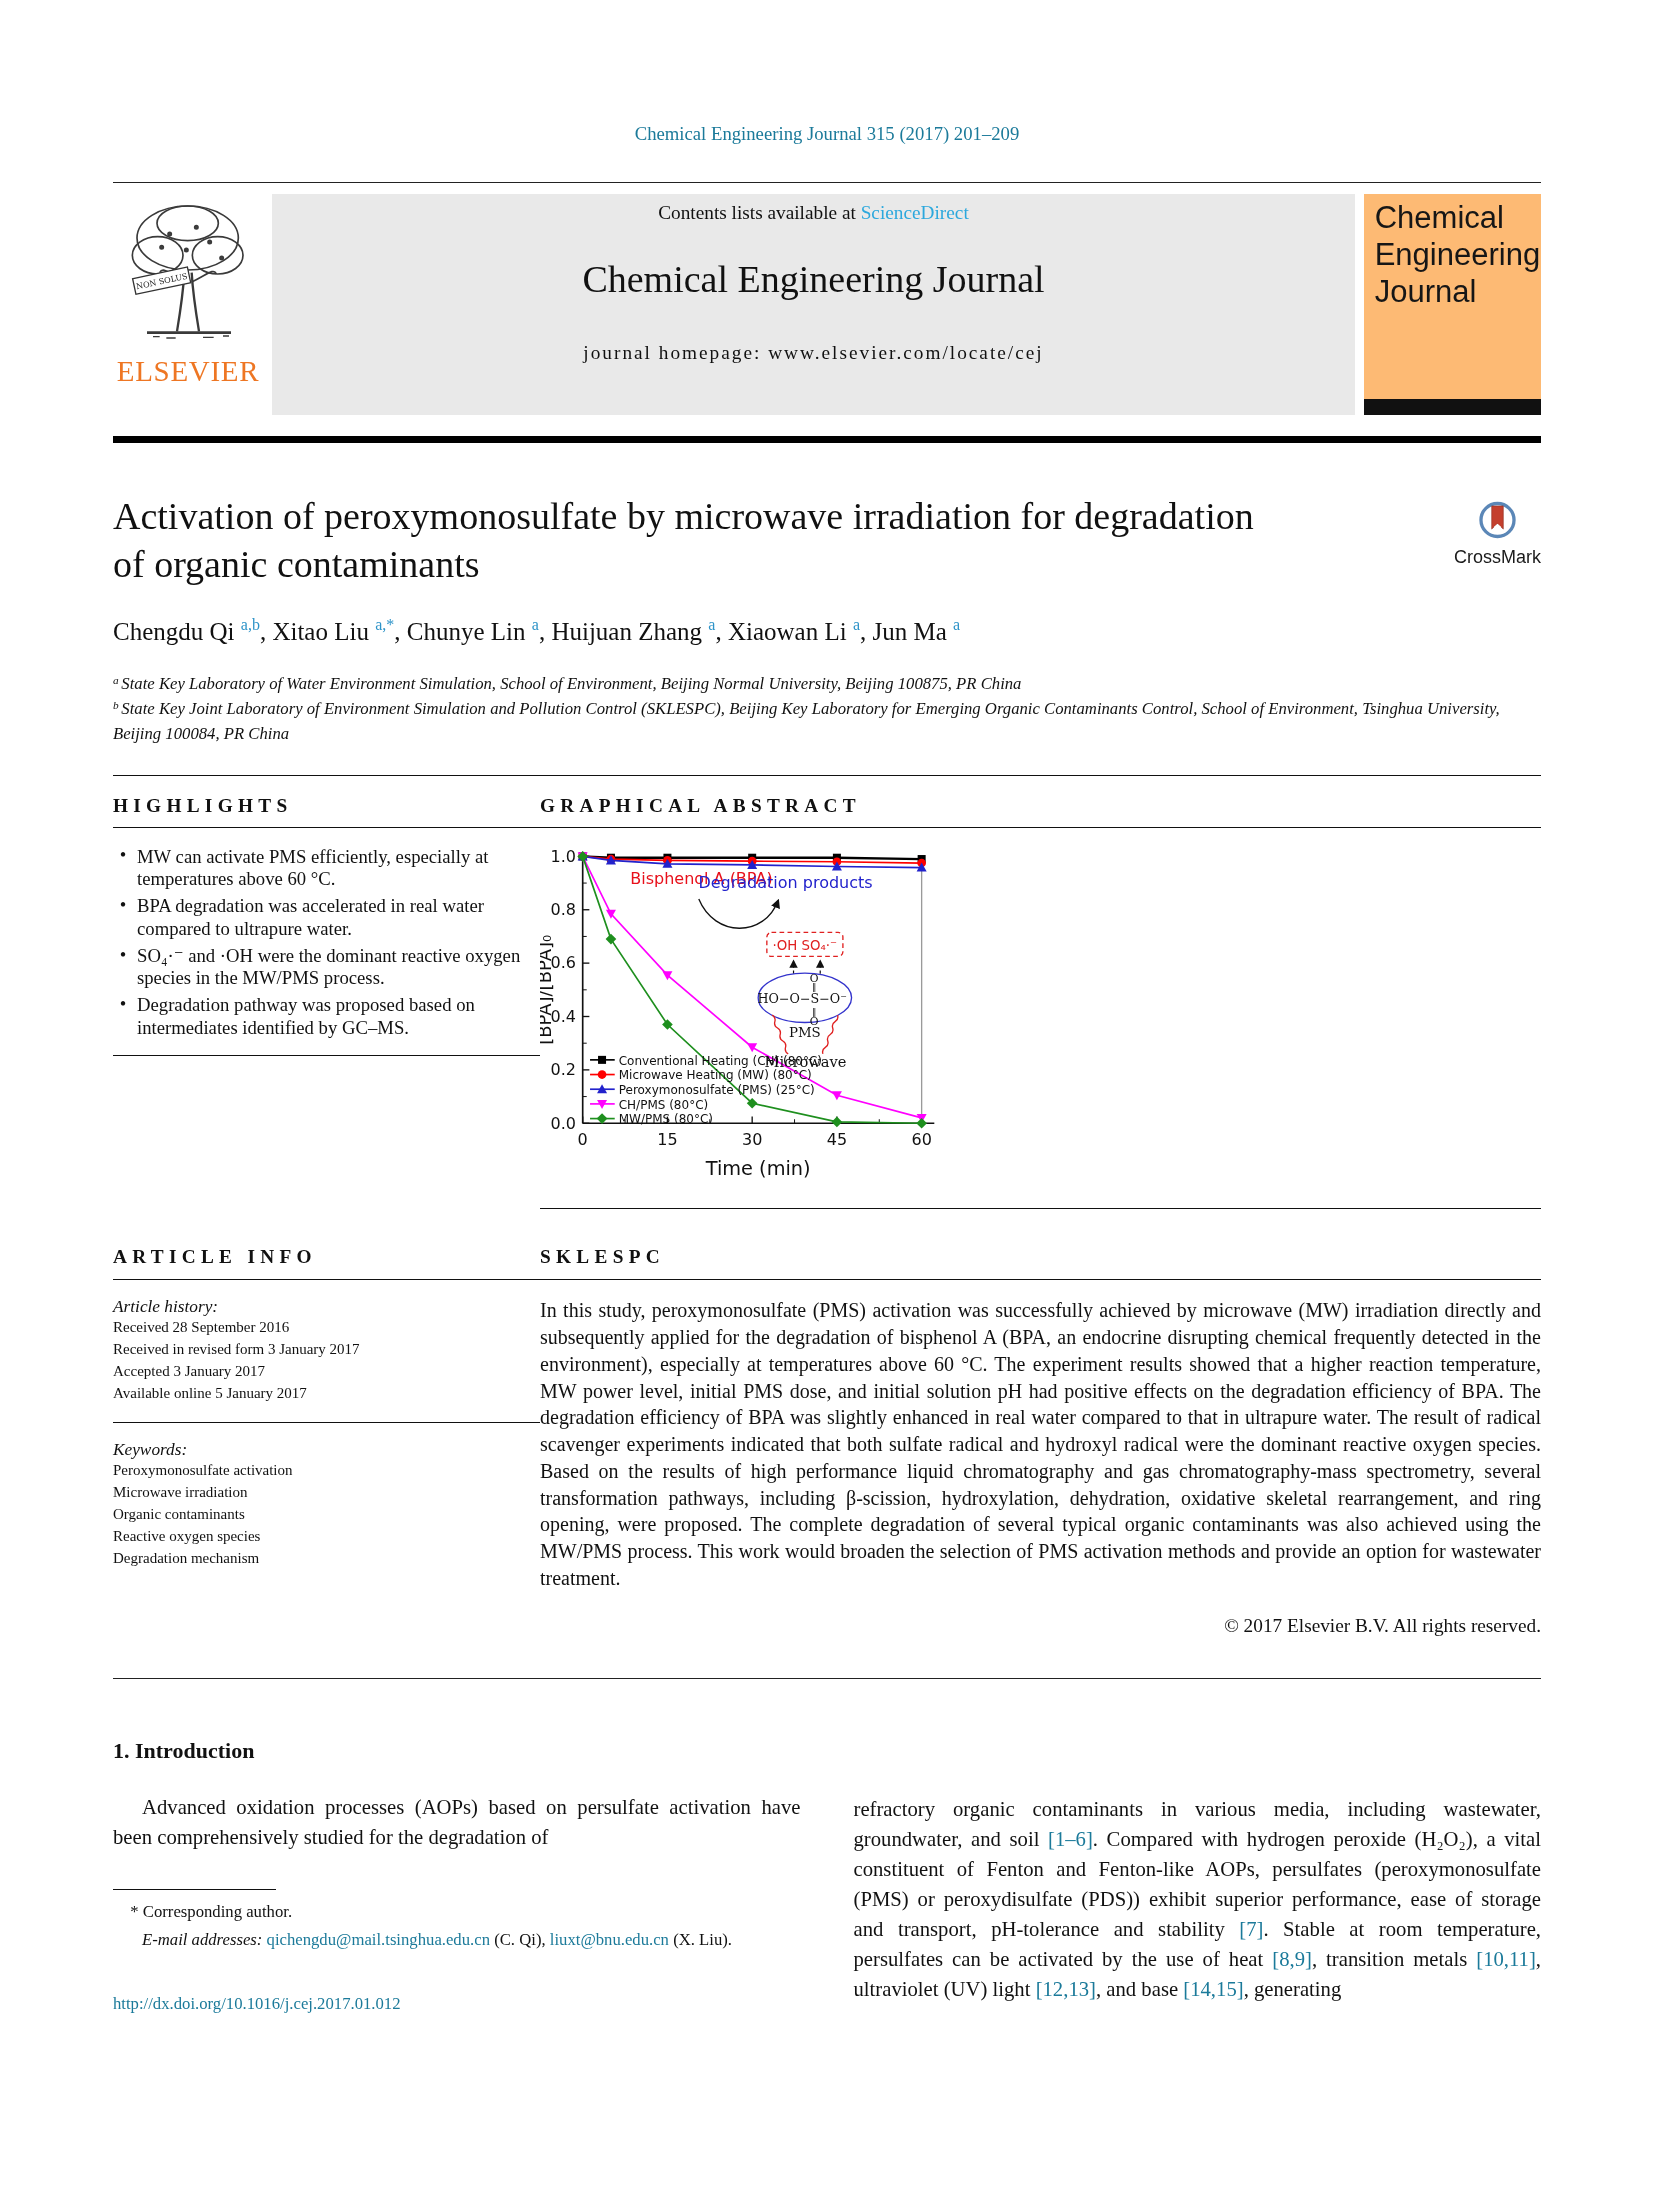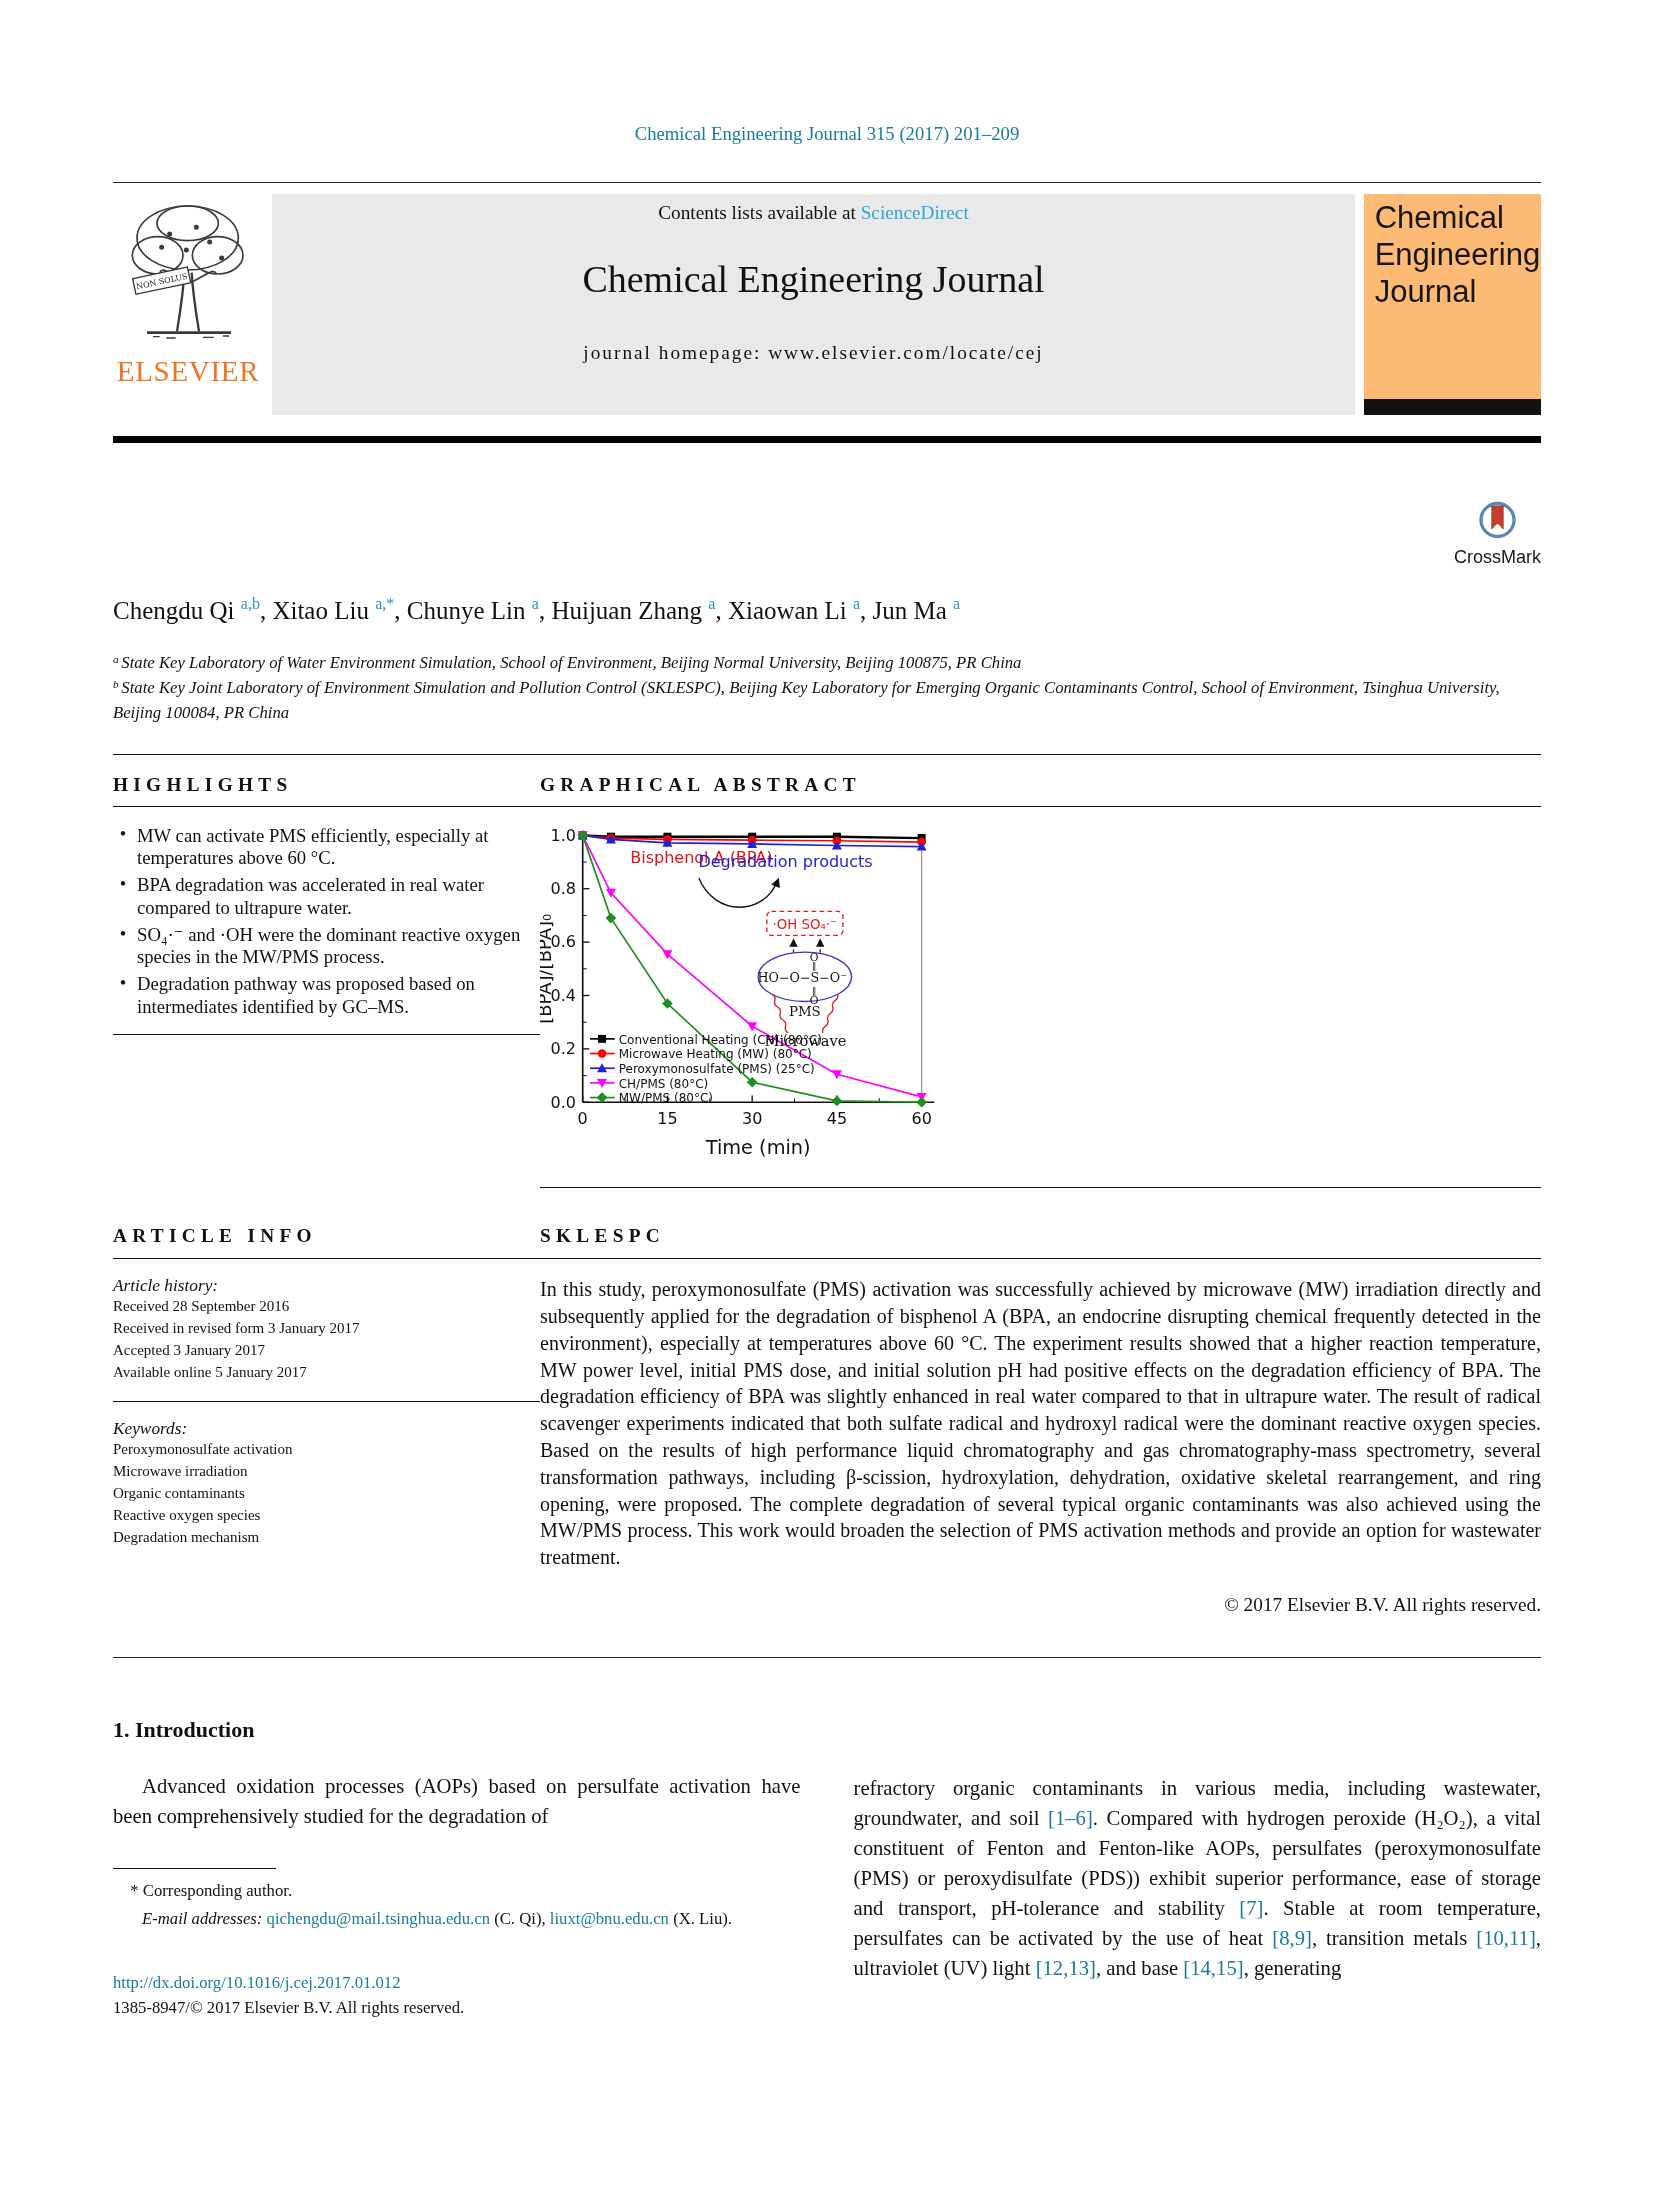--- a/index.html
+++ b/index.html
@@ -121,20 +121,21 @@
       <div class="cover-line">Chemical</div>
       <div class="cover-line">Engineering</div>
       <div class="cover-line">Journal</div>
       <div class="cover-strip"></div>
     </div>
   </div>
 
   <div class="rule-thick"></div>
 
   <div class="title-row">
+    <h1 class="title" style="font-weight:normal;margin:0;">Activation of peroxymonosulfate by microwave irradiation for degradation of organic contaminants</h1>
     <div class="crossmark">
       <svg width="61" height="61" viewBox="0 0 92 92">
         <circle cx="46" cy="46" r="40" fill="#ffffff" stroke="#5b87b7" stroke-width="8"></circle>
         <path d="M32,12 h28 v56 l-14,-13 l-14,13 z" fill="#c4402e" stroke="#8f2c1f" stroke-width="1.5"></path>
         <path d="M38,64 l8,-7 l8,7" fill="none" stroke="#ffffff" stroke-width="3"></path>
       </svg>
       <span class="crossmark-label">CrossMark</span>
     </div>
   </div>
 
@@ -330,21 +331,20 @@
         <div class="fn-line" style="text-indent:17.3px;">* Corresponding author.</div>
         <div class="fn-line fn-email" style="text-indent:29px;">
           <span class="em-label">E-mail addresses:</span>
           <span> </span>
           <span class="link">qichengdu@mail.tsinghua.edu.cn</span><span> (C. Qi), </span><span class="link">liuxt@bnu.edu.cn</span><span> (X. Liu).</span>
         </div>
       </div>
 
       <div class="doi-block">
         <div class="link">http://dx.doi.org/10.1016/j.cej.2017.01.012</div>
-        <div>1385-8947/© 2017 Elsevier B.V. All rights reserved.</div>
       </div>
     </div>
 
     <div class="col-half">
       <p class="body-par body-par-right" id="intro-right"><span>refractory organic contaminants in various media, including wastewater, groundwater, and soil </span><span class="cite">[1–6]</span><span>. Compared with hydrogen peroxide (H₂O₂), a vital constituent of Fenton and Fenton-like AOPs, persulfates (peroxymonosulfate (PMS) or peroxydisulfate (PDS)) exhibit superior performance, ease of storage and transport, pH-tolerance and stability </span><span class="cite">[7]</span><span>. Stable at room temperature, persulfates can be activated by the use of heat </span><span class="cite">[8,9]</span><span>, transition metals </span><span class="cite">[10,11]</span><span>, ultraviolet (UV) light </span><span class="cite">[12,13]</span><span>, and base </span><span class="cite">[14,15]</span><span>, generating</span></p>
     </div>
   </div>
 
 </div>
 

